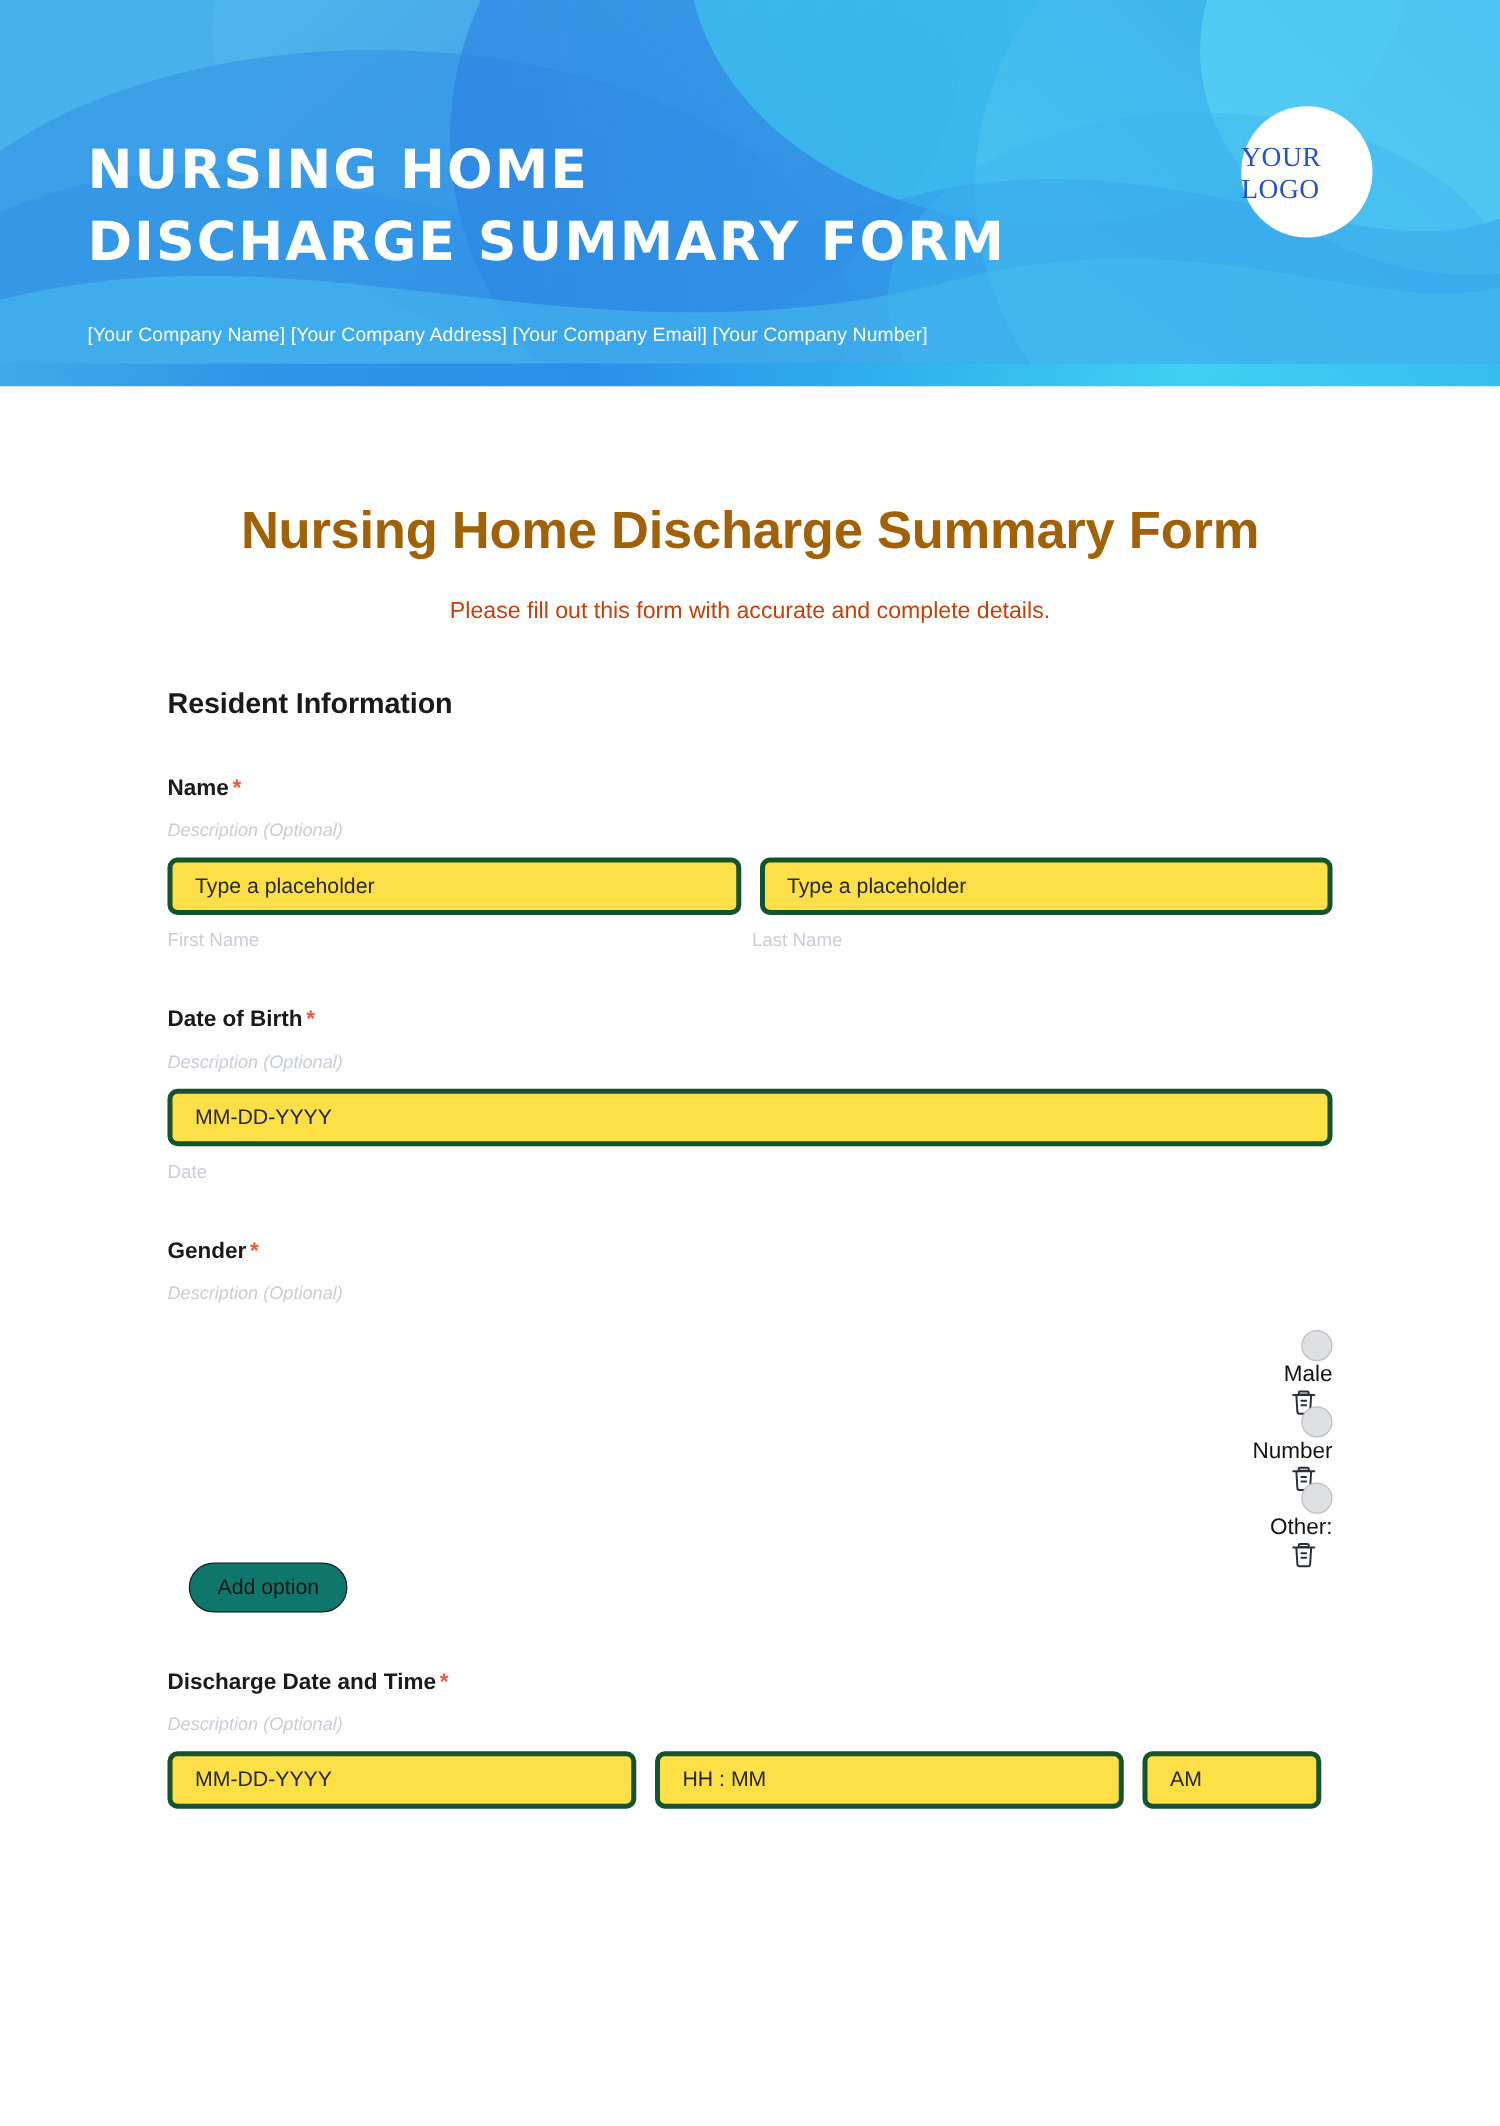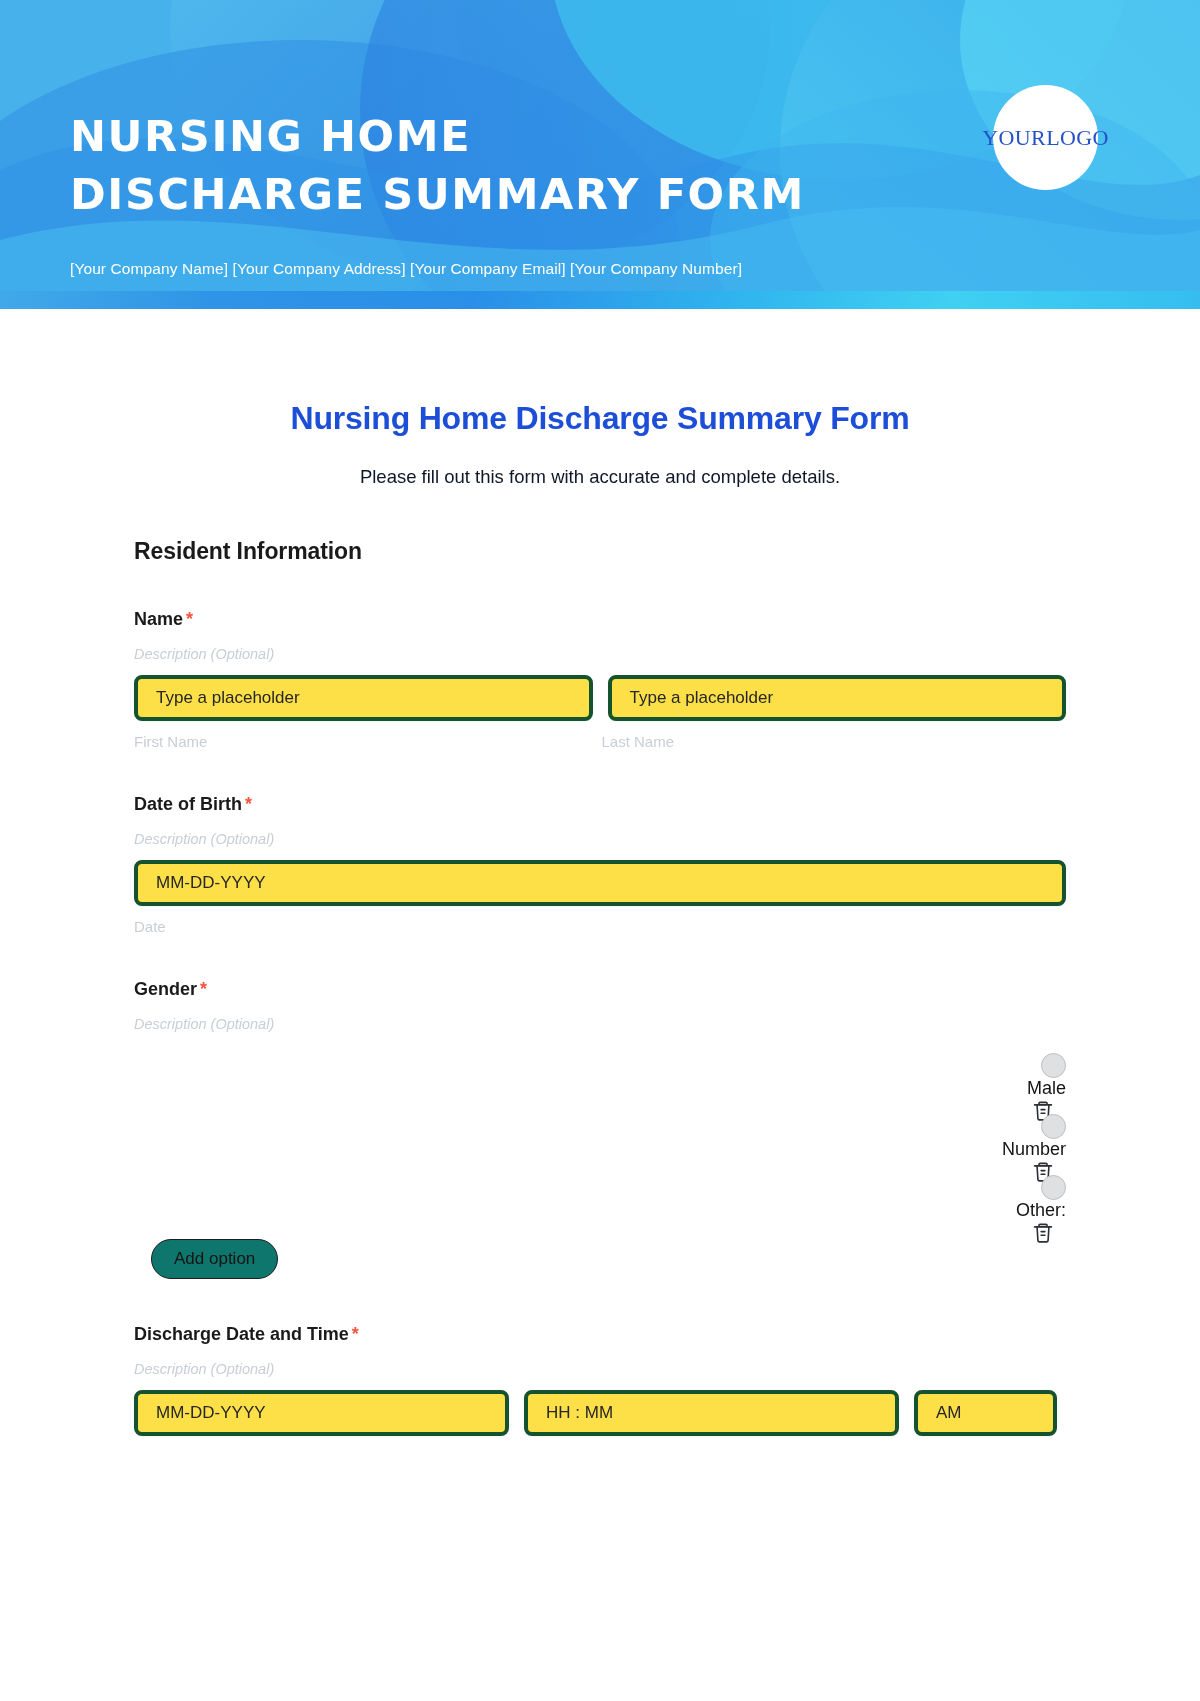--- a/index.html
+++ b/index.html
@@ -65,50 +65,50 @@
   }
   .logo-circle {
     position: absolute;
     right: 102px;
     top: 85px;
     width: 105px;
     height: 105px;
     border-radius: 50%;
     background: #ffffff;
     display: flex;
-    flex-direction: row;
-    align-items: center;
+    flex-direction: column;
+    align-items: flex-start;
     justify-content: center;
     z-index: 4;
   }
   .logo-circle span {
     font-family: "Liberation Serif", serif;
     color: #2451c4;
     font-size: 22px;
     line-height: 25px;
     letter-spacing: 0.4px;
   }
 
   
   .sheet {
     padding: 0 134px;
   }
   .form-title {
     text-align: center;
-    font-size: 32px;
-    font-weight: 700;
-    color: #1d4ed8;
+    font-size: 42px;
+    font-weight: 700;
+    color: #a16207;
     margin: 0;
     padding-top: 91px;
     letter-spacing: -0.2px;
   }
   .form-subtitle {
     text-align: center;
     font-size: 18.5px;
-    color: #0f172a;
+    color: #c2410c;
     font-weight: 400;
     margin: 0;
     padding-top: 29px;
   }
 
   .section-title {
     font-size: 23px;
     font-weight: 700;
     color: #1a1a1a;
     margin: 0;

